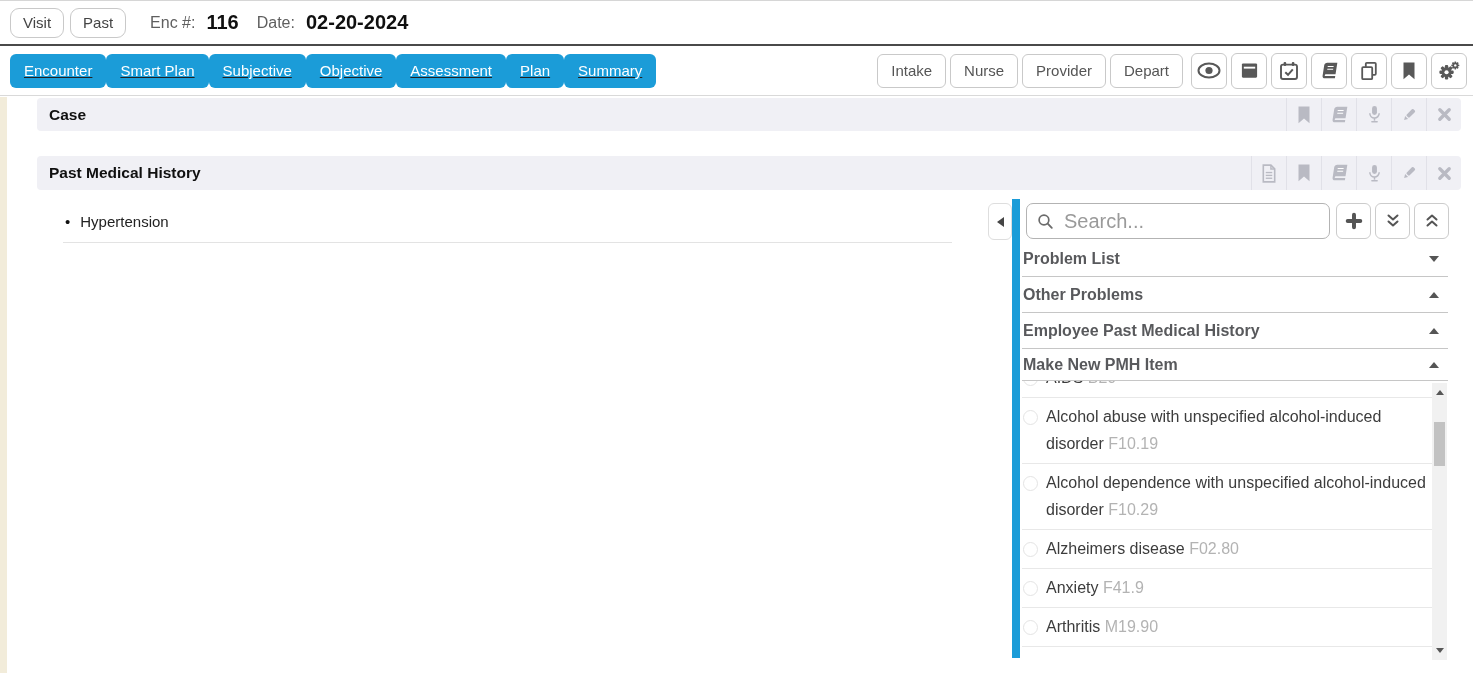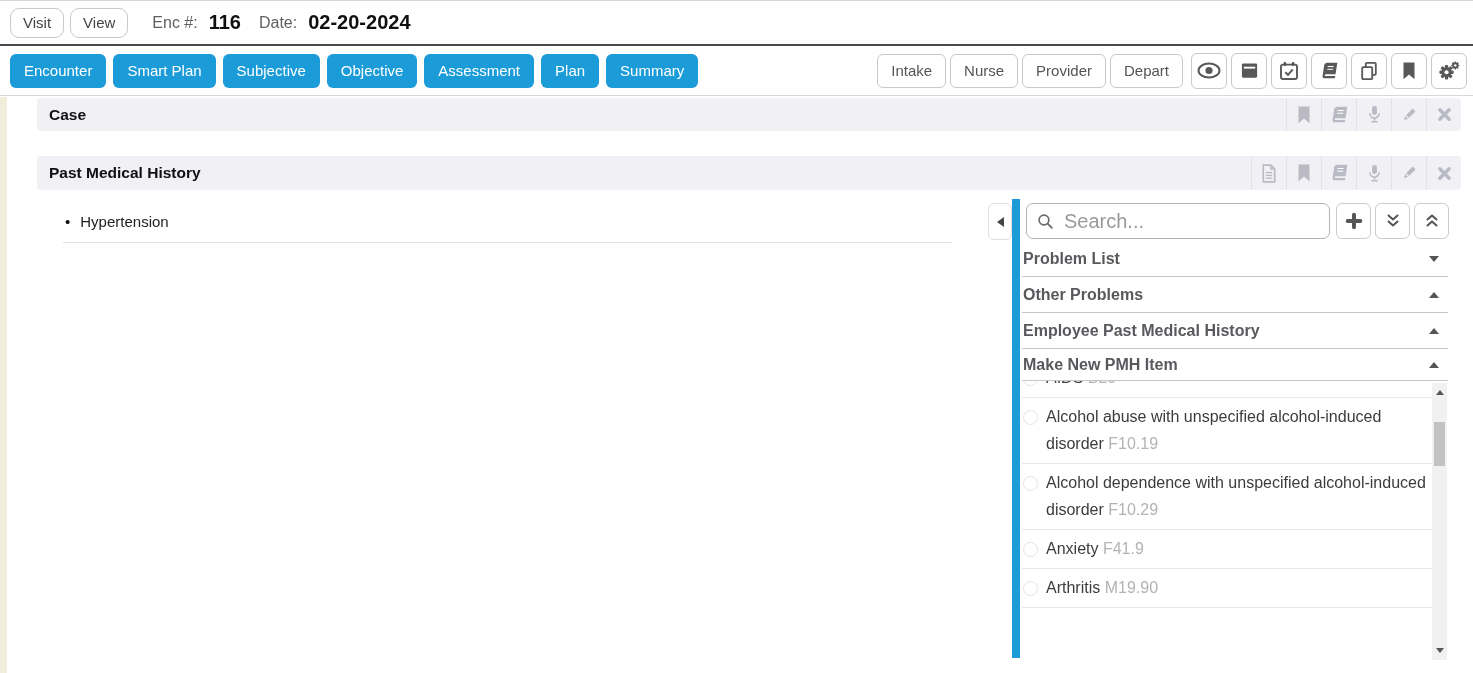--- a/index.html
+++ b/index.html
@@ -23,21 +23,21 @@
   }
   .tb-label{color:#5f5f5f;font-size:16px;margin-left:18px;}
   .tb-value{color:#101010;font-size:20px;font-weight:700;margin-left:11px;}
 
   
   .toolbar{
     position:absolute;top:46px;left:0;right:0;height:50px;background:#fff;
     border-bottom:1px solid #d9d9d9;display:flex;align-items:center;
     justify-content:space-between;padding:0 6px 0 10px;box-sizing:border-box;
   }
-  .tabs{display:flex;gap:7px;}
+  .tabs{display:flex;text-decoration:underline;}
   .tab{
     height:34px;padding:0 14px;background:var(--accent,#1b9cd8);color:#fff;border:none;
     border-radius:6px;font-size:15px;font-family:"Liberation Sans",sans-serif;
     display:flex;align-items:center;cursor:pointer;white-space:nowrap;
   }
   .right-tools{display:flex;align-items:center;gap:4px;}
   .btn-stage{
     height:34px;padding:0 13px;margin-right:4px;background:#fff;color:#555;
     border:1px solid #c9c9c9;border-radius:6px;font-size:15px;
     font-family:"Liberation Sans",sans-serif;cursor:pointer;white-space:nowrap;
@@ -128,21 +128,21 @@
   .sb-down{bottom:7px;border-top:5.5px solid #565656;}
   .sb-thumb{position:absolute;left:2px;top:39px;width:11px;height:44px;background:#c2c2c2;cursor:grab;}
 </style>
 </head>
 <body>
 
 <div class="app" style="--accent: #1b9cd8; --barbg: #f0f0f5; --edge: #f2ecda; --mutedicon: #b9bac3; --codetext: #b3b3b3;">
 
   <header class="topbar">
     <button class="btn-plain">Visit</button>
-    <button class="btn-plain">View</button>
+    <button class="btn-plain">Past</button>
     <span class="tb-label">Enc #:</span>
     <span class="tb-value">116</span>
     <span class="tb-label">Date:</span>
     <span class="tb-value">02-20-2024</span>
   </header>
 
   <div class="toolbar">
     <div class="tabs">
         <button class="tab">Encounter</button>
         <button class="tab">Smart Plan</button>
@@ -431,20 +431,24 @@
       <div class="diag-row">
         <span class="radio"></span>
         <span class="diag-text"><span>Alcohol abuse with unspecified alcohol-induced disorder </span><span class="code">F10.19</span></span>
       </div>
       <div class="diag-row">
         <span class="radio"></span>
         <span class="diag-text"><span>Alcohol dependence with unspecified alcohol-induced disorder </span><span class="code">F10.29</span></span>
       </div>
       <div class="diag-row">
         <span class="radio"></span>
+        <span class="diag-text"><span>Alzheimers disease </span><span class="code">F02.80</span></span>
+      </div>
+      <div class="diag-row">
+        <span class="radio"></span>
         <span class="diag-text"><span>Anxiety </span><span class="code">F41.9</span></span>
       </div>
       <div class="diag-row">
         <span class="radio"></span>
         <span class="diag-text"><span>Arthritis </span><span class="code">M19.90</span></span>
       </div>
     </div>
 
   <div class="scrollbar">
     <span class="sb-arrow sb-up"></span>

